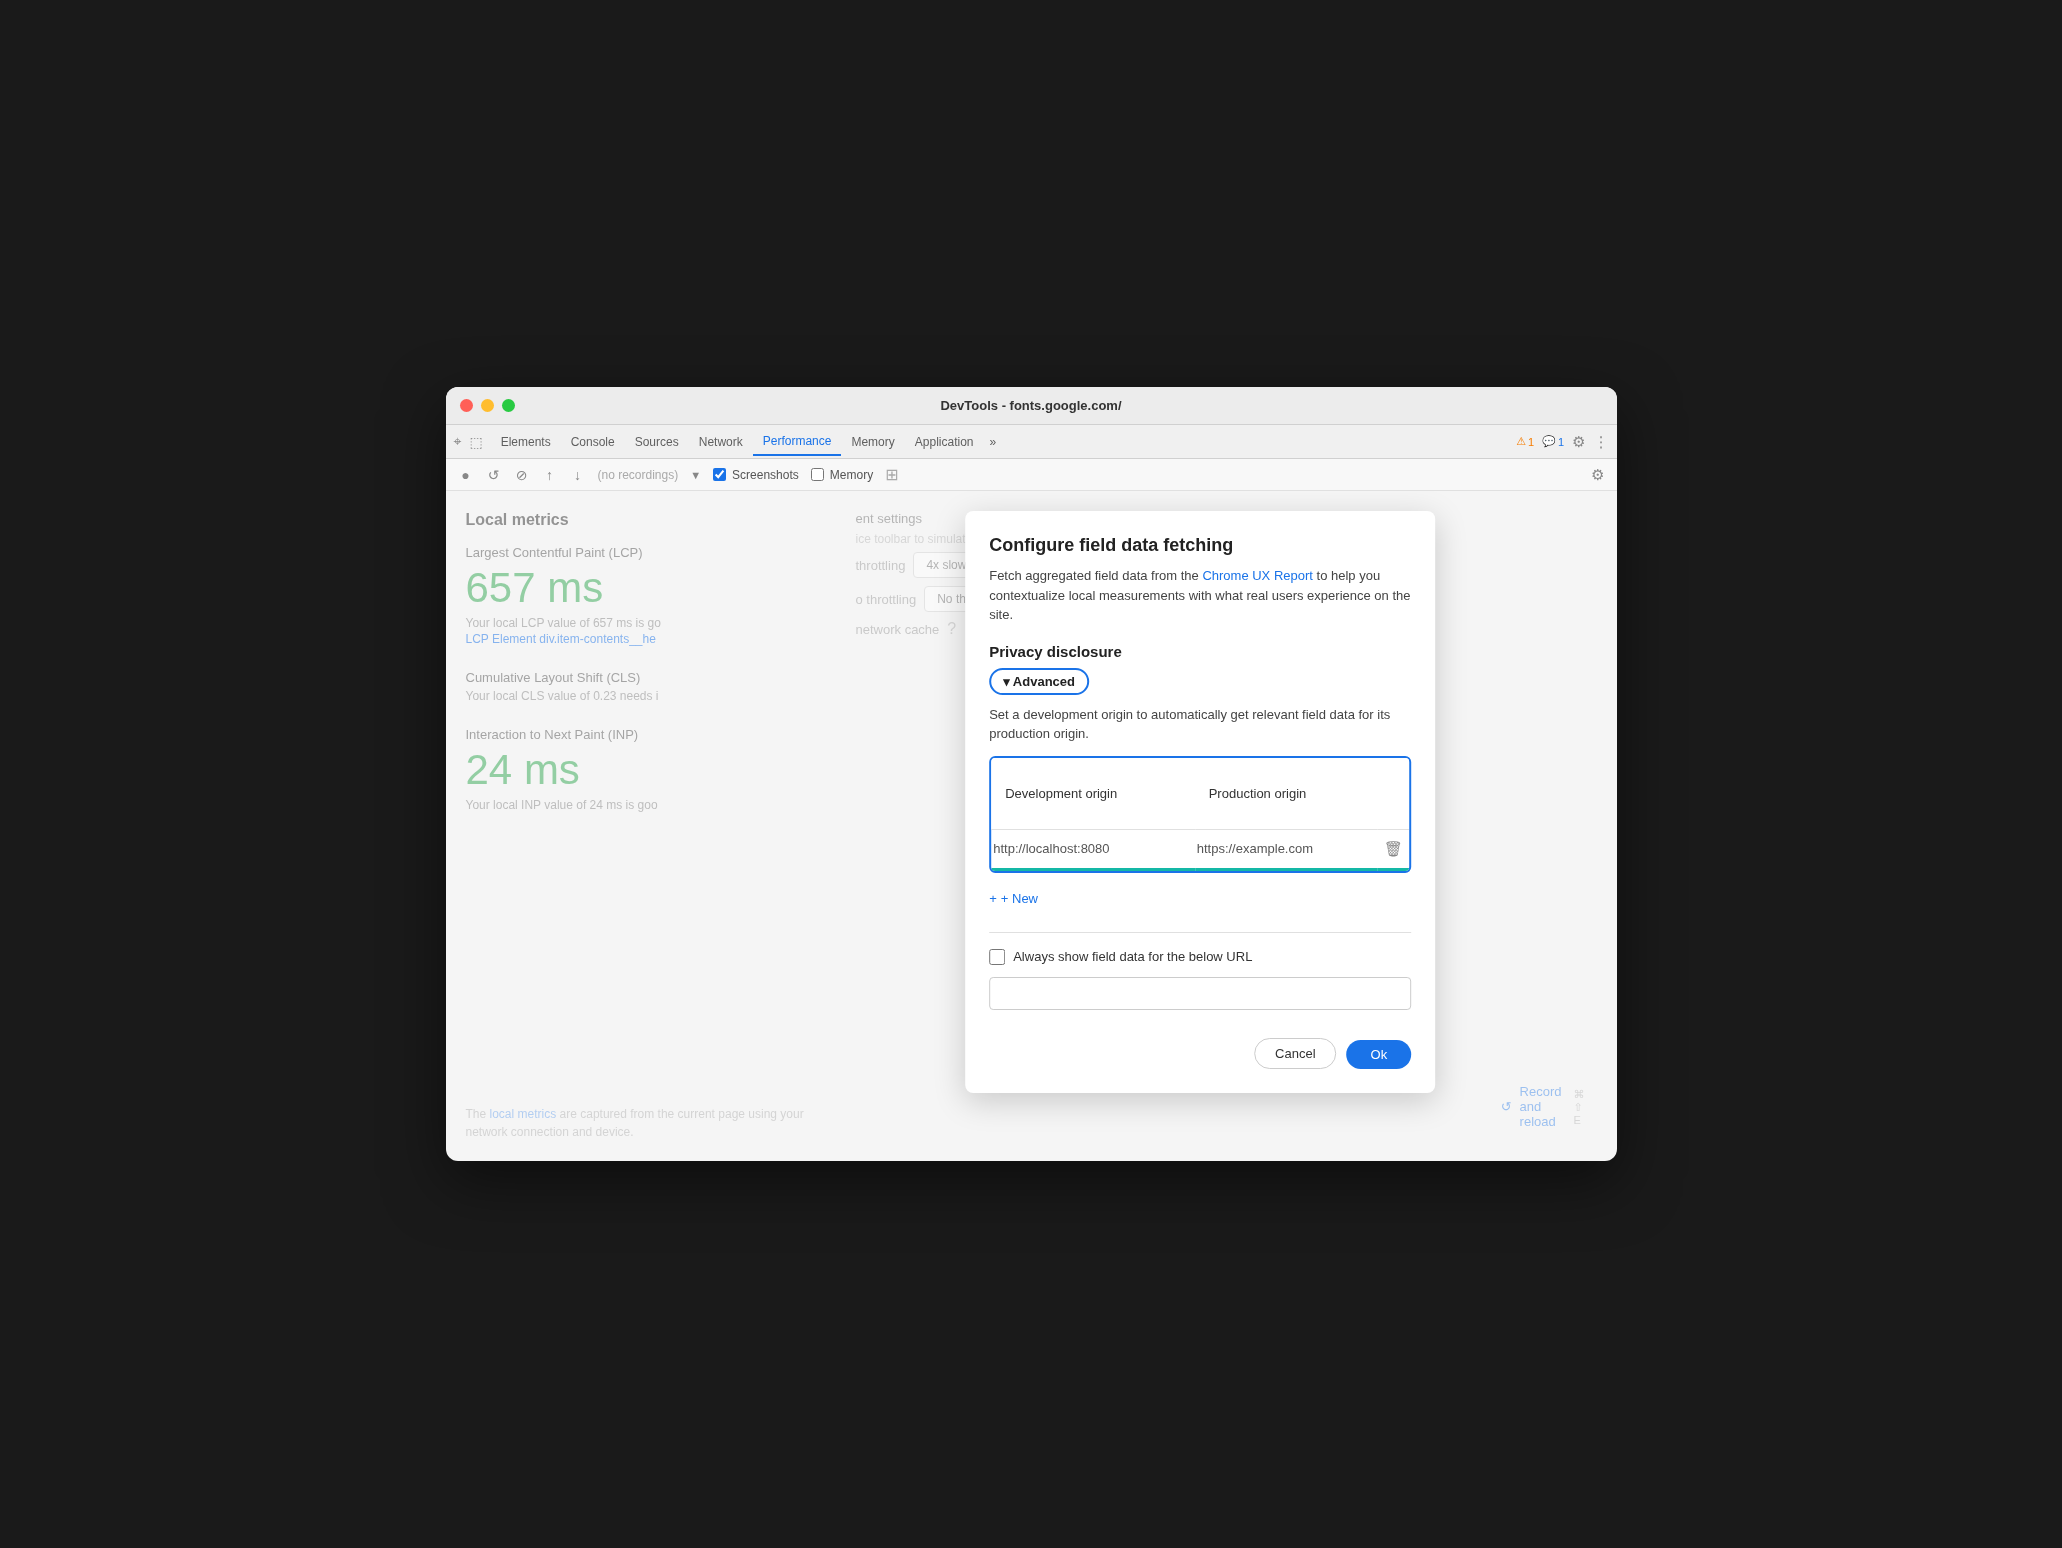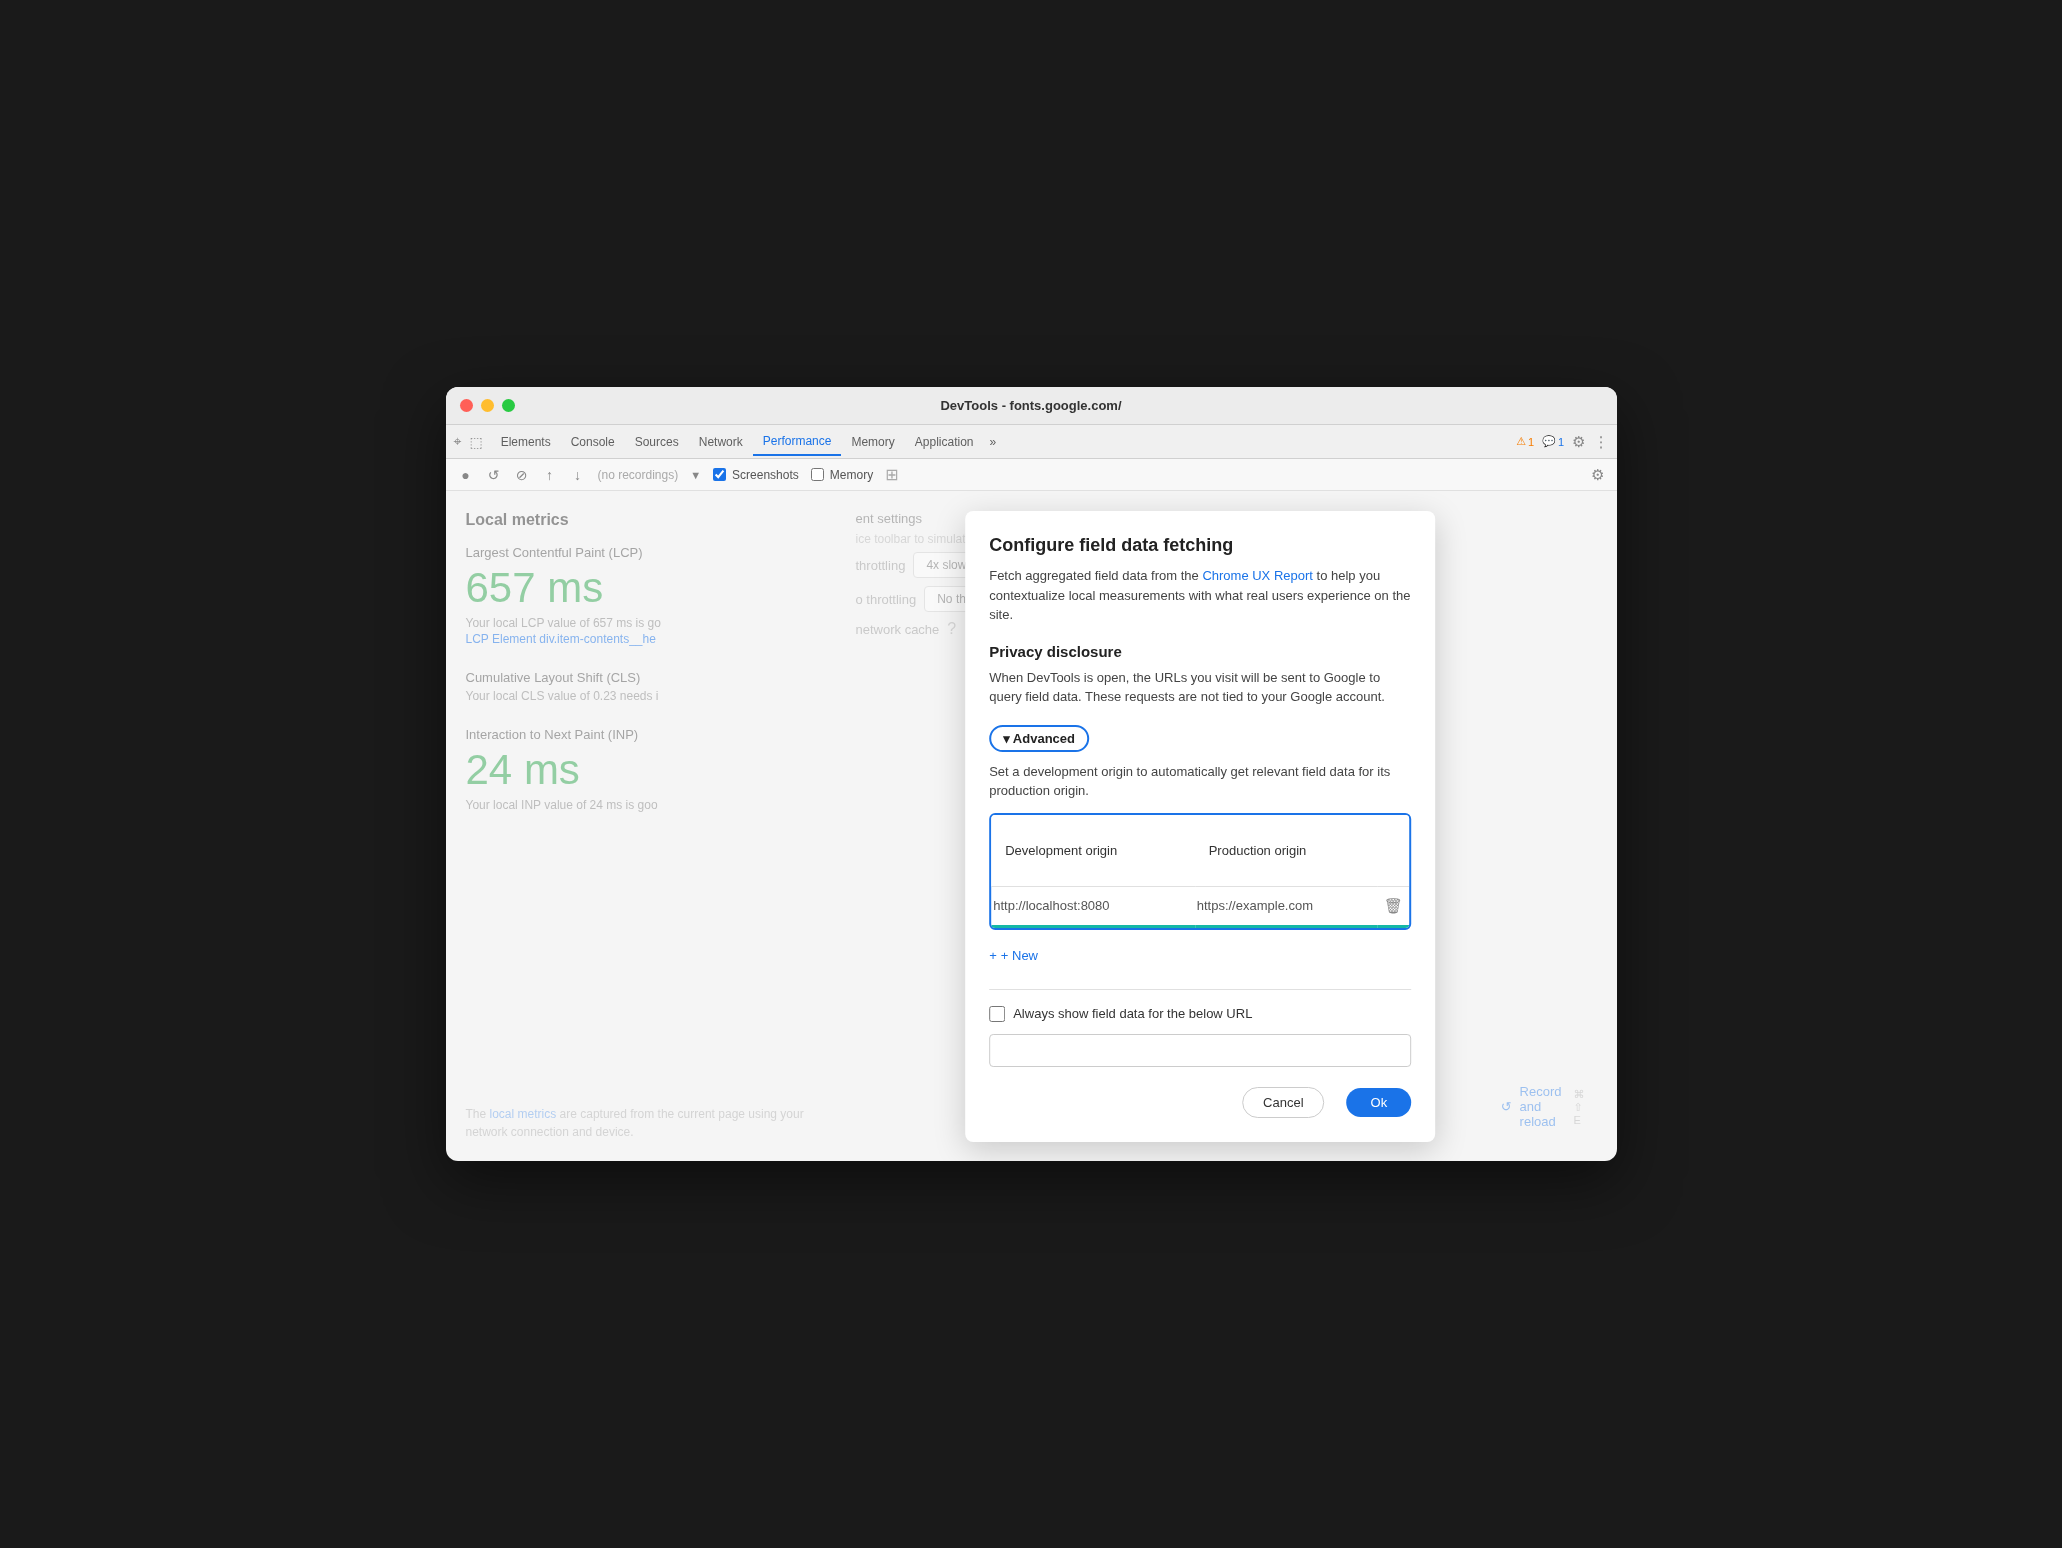--- a/index.html
+++ b/index.html
@@ -383,22 +383,23 @@
       font-size: 13px;
       color: #333;
       margin-bottom: 20px;
       outline: none;
     }
 
     
     .dialog-actions {
       display: flex;
       justify-content: flex-end;
-      gap: 22px;
-      align-items: center;
+      gap: 10px;
+      align-items: flex-end;
+      margin-top: 8px;
     }
     .btn-cancel {
       padding: 7px 20px;
       border: 1px solid #ccc;
       border-radius: 20px;
       background: white;
       font-size: 13px;
       color: #333;
       cursor: pointer;
     }
@@ -555,21 +556,20 @@
       </div>
     </div>
 
     <div class="dialog">
       <div class="dialog-title">Configure field data fetching</div>
       <div class="dialog-description">
         <span>Fetch aggregated field data from the </span><a href="#">Chrome UX Report</a><span> to help you contextualize local measurements with what real users experience on the site.</span>
       </div>
 
       <div class="section-heading">Privacy disclosure</div>
-      <div class="privacy-text">When DevTools is open, the URLs you visit will be sent to Google to query field data. These requests are not tied to your Google account.</div>
 
       <div class="advanced-toggle">
         <span>▾ Advanced</span>
       </div>
       <div class="advanced-desc">Set a development origin to automatically get relevant field data for its production origin.</div>
 
       
       <div class="origins-table-wrapper">
         <table class="origins-table">
           <thead>

